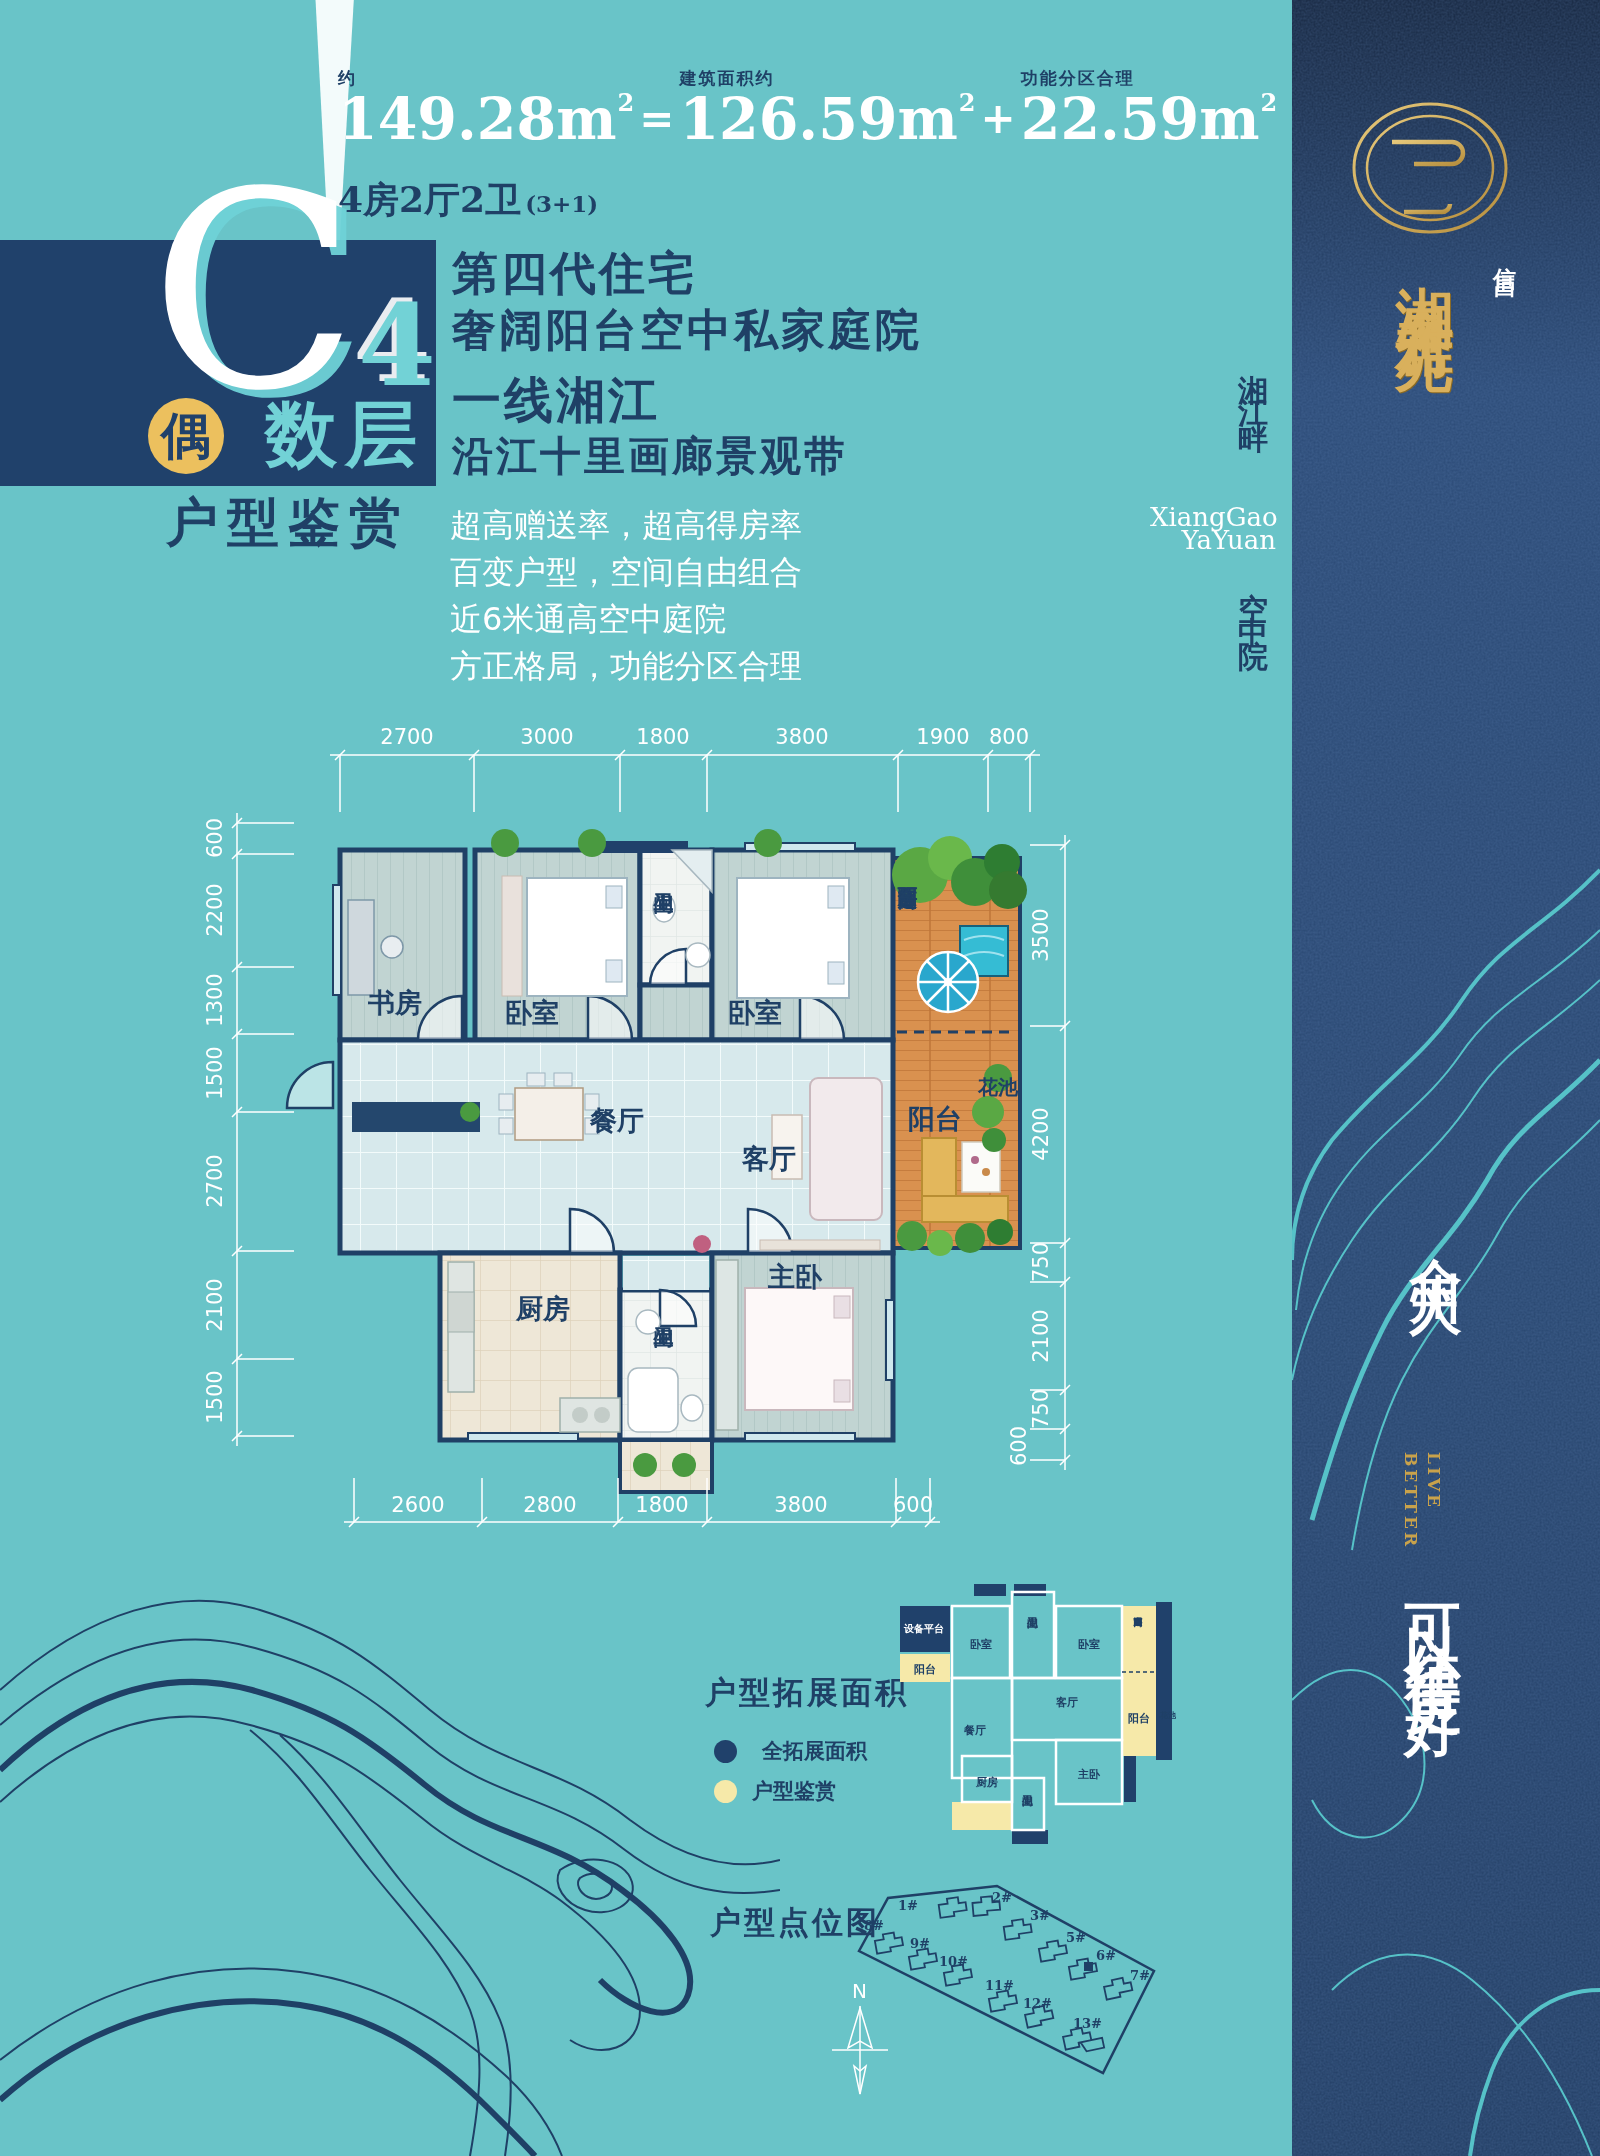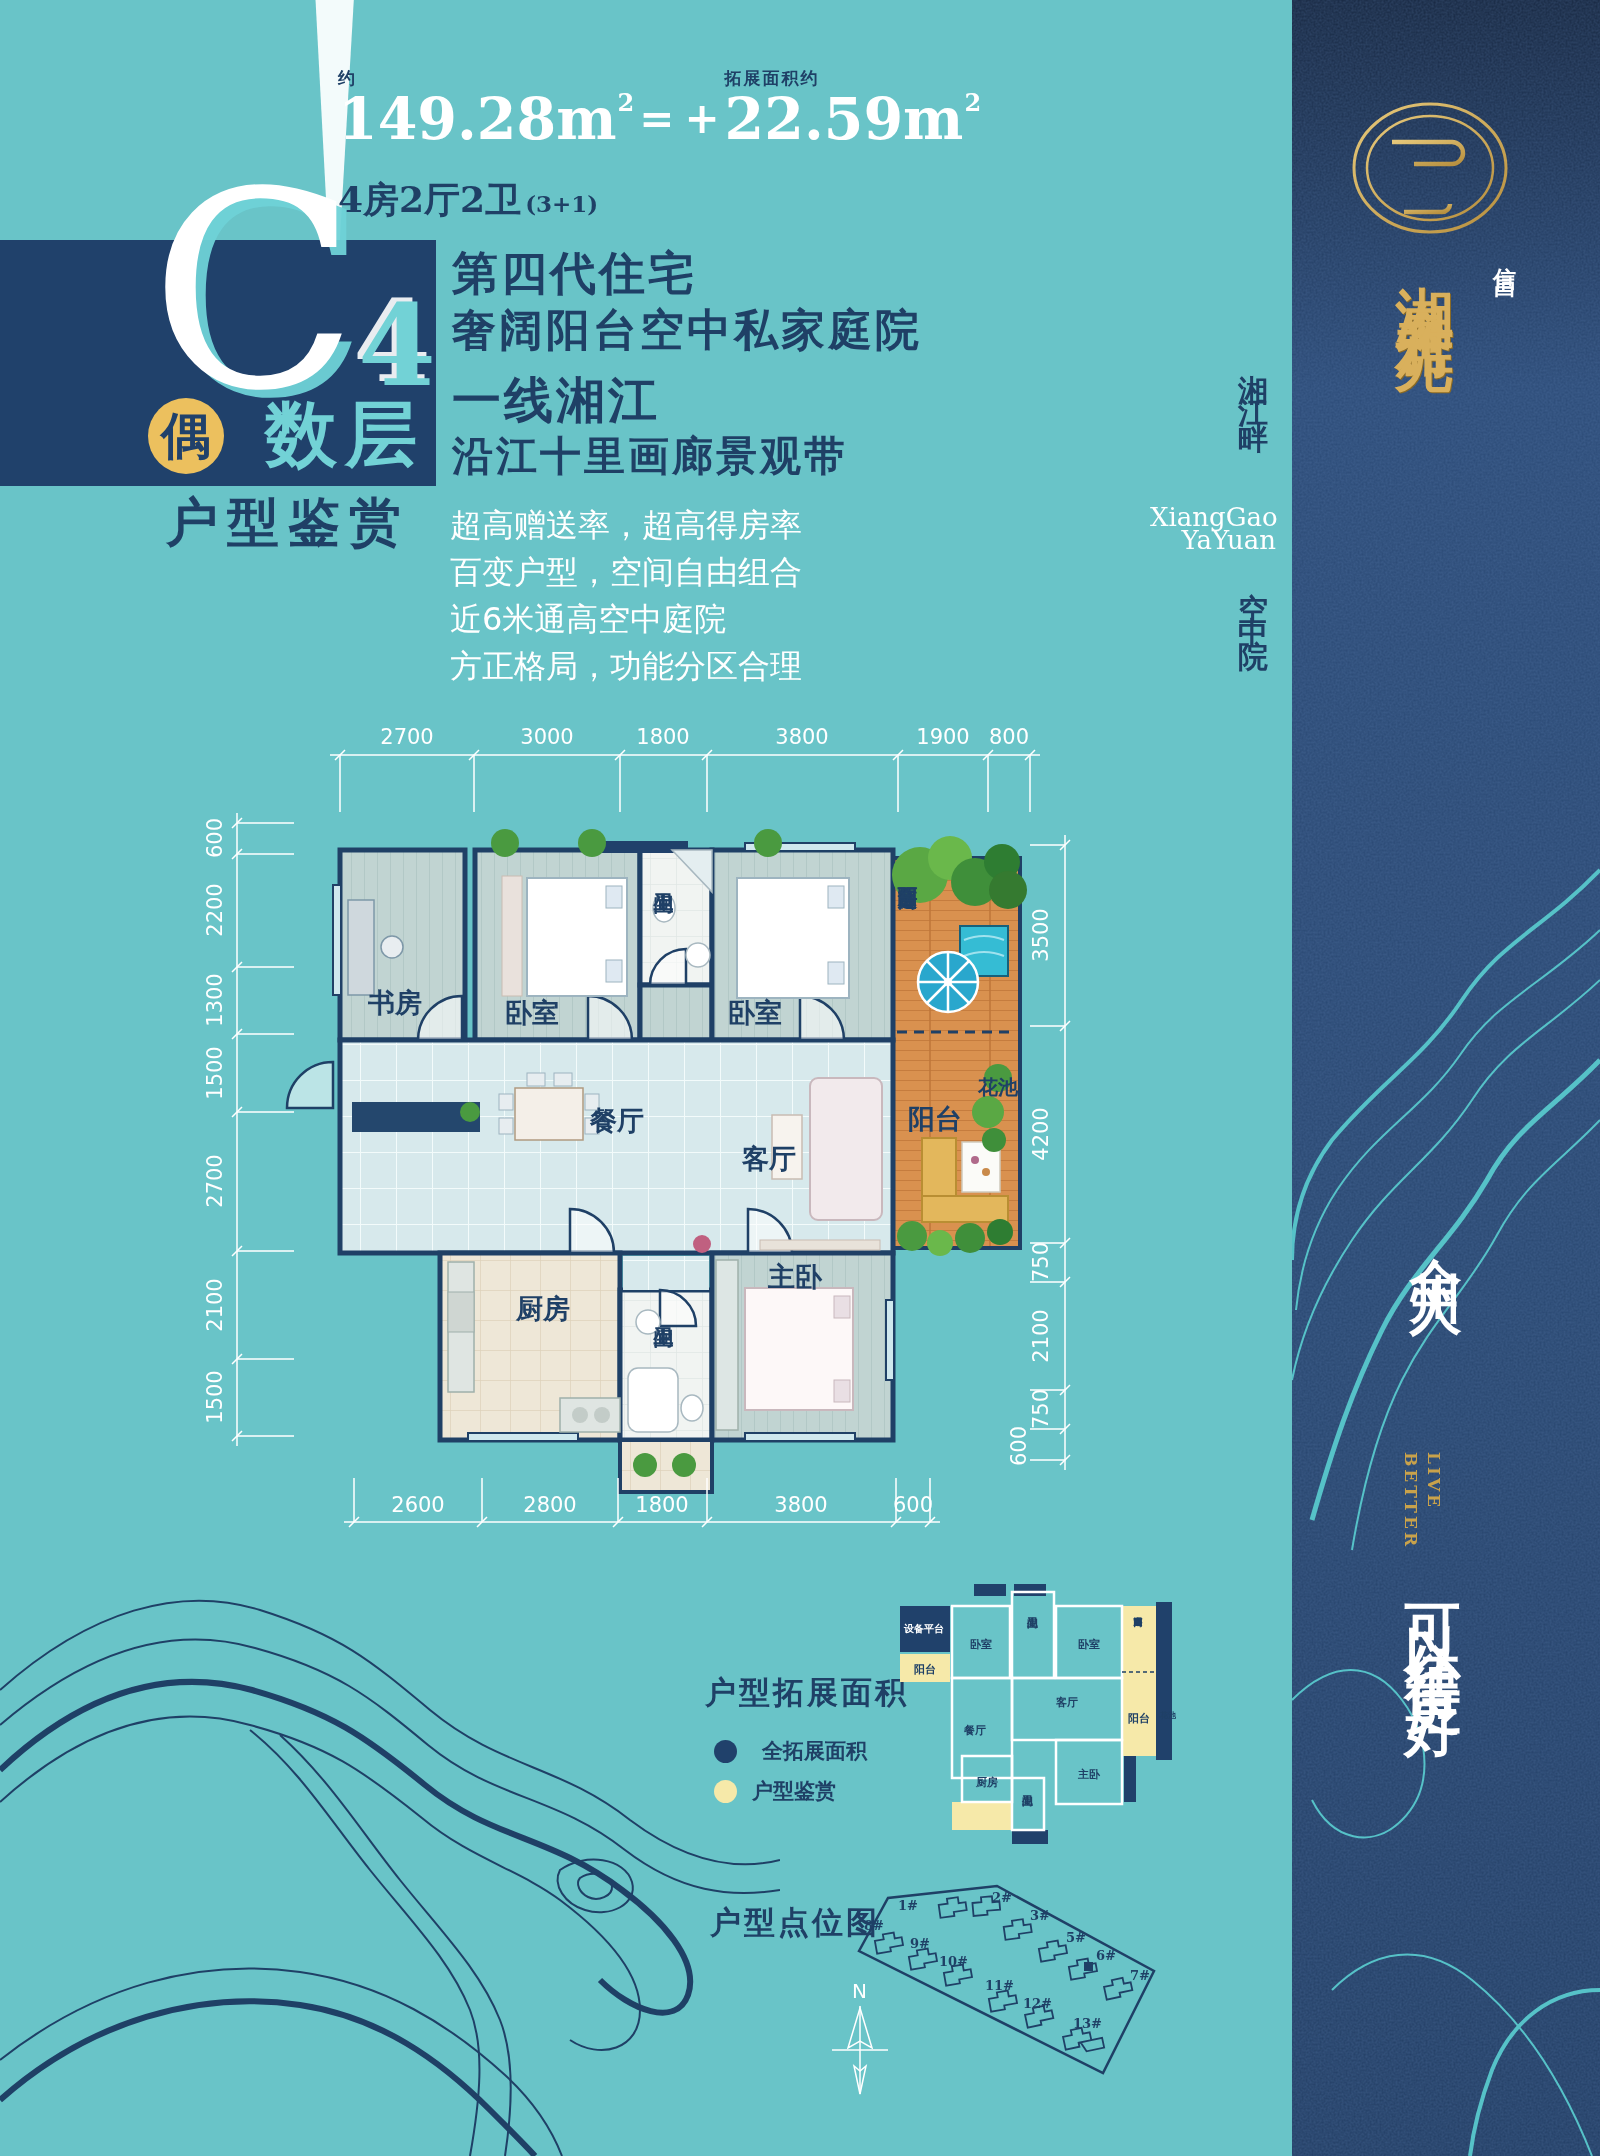--- a/index.html
+++ b/index.html
@@ -87,23 +87,27 @@
 <div class="page">
 
   <div class="abs wedge"></div>
 
   <div class="abs stats">
     <div class="sg">
       <span class="slbl">约</span>
       <span class="num"><span>149.28</span><span>m</span><sup>2</sup></span>
     </div>
     <span class="op">=</span>
+    <div class="sg">
+      <span class="slbl">建筑面积约</span>
+      <span class="num"><span>126.59</span><span>m</span><sup>2</sup></span>
+    </div>
     <span class="op">+</span>
     <div class="sg">
-      <span class="slbl">拓展面积约</span>
+      <span class="slbl">功能分区合理</span>
       <span class="num"><span>22.59</span><span>m</span><sup>2</sup></span>
     </div>
   </div>
   <div class="abs spec">
     <span>4房2厅2卫</span><span class="spec-note">(3+1)</span>
   </div>
 
   <div class="abs badge-box"></div>
   <div class="abs badge-c">C</div>
   <div class="abs badge-4">4</div>

